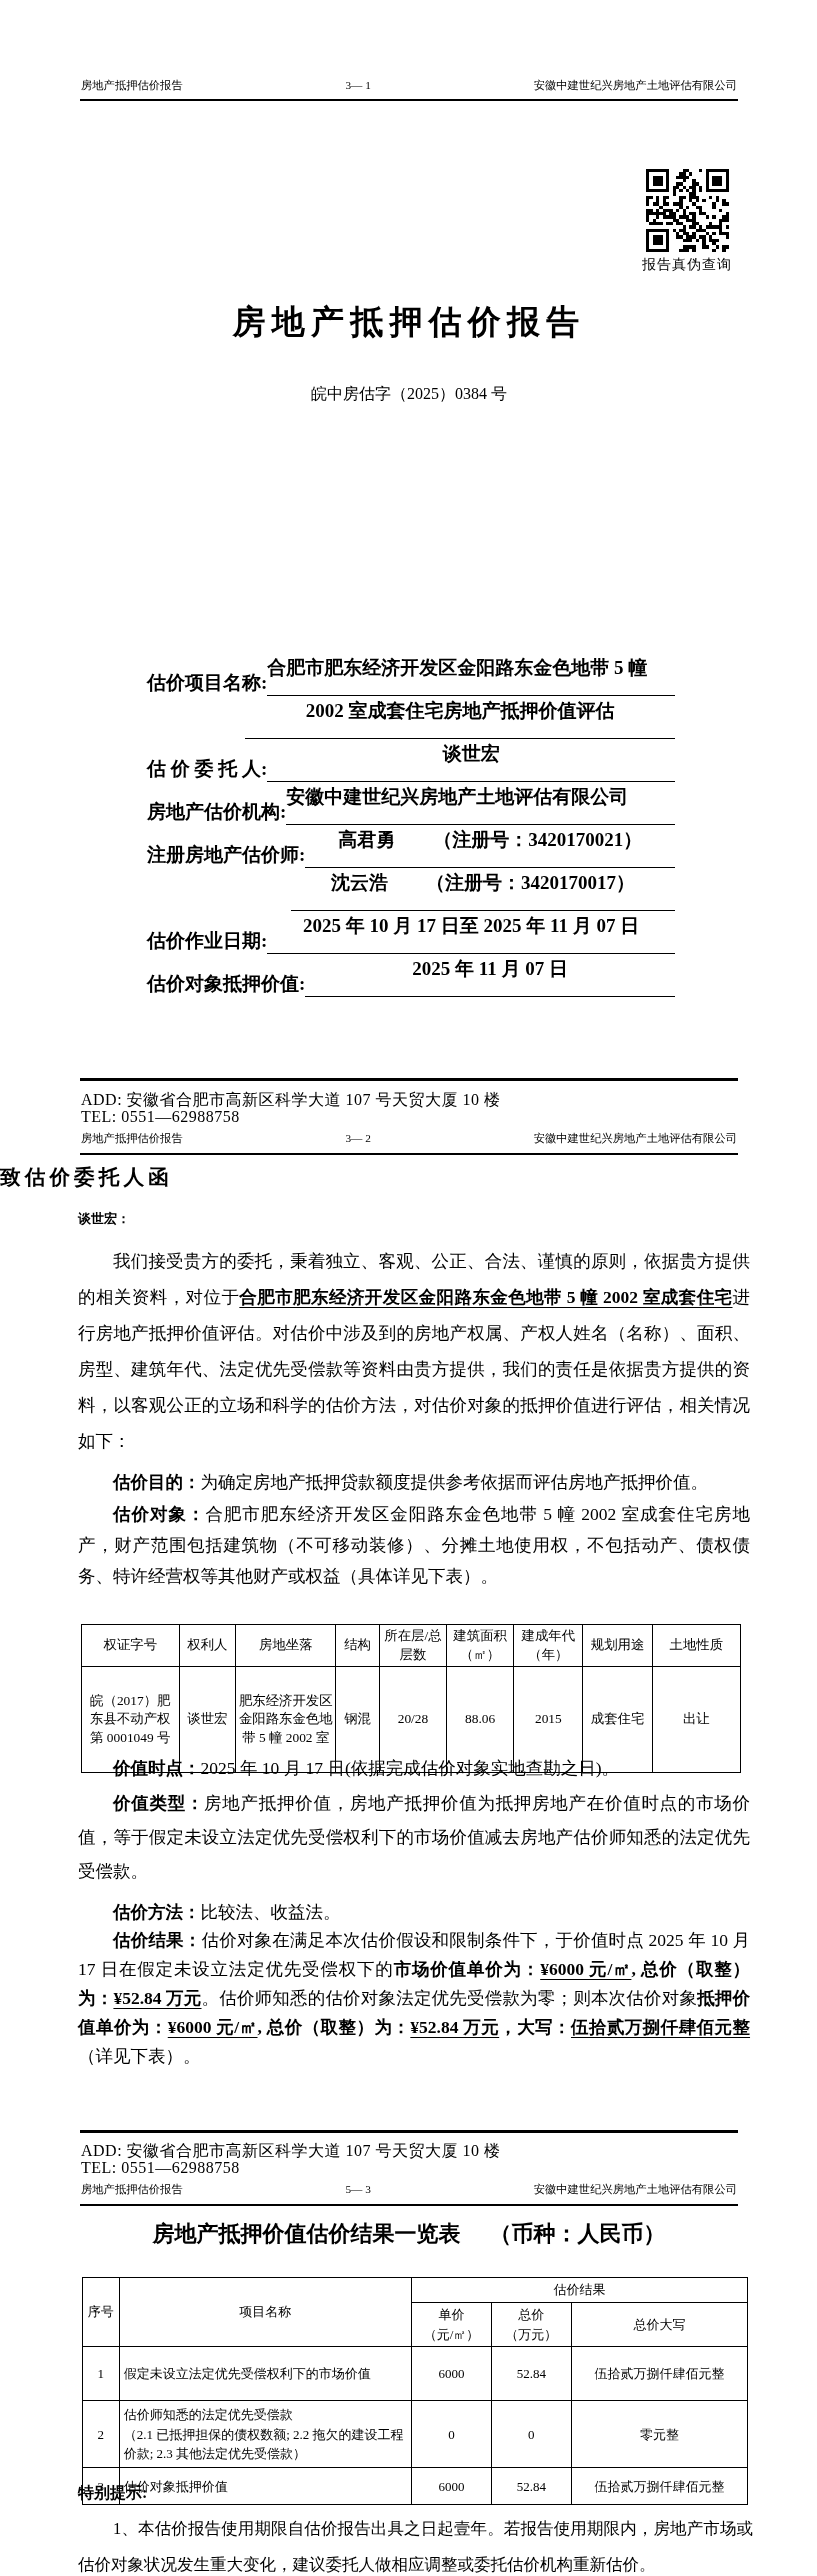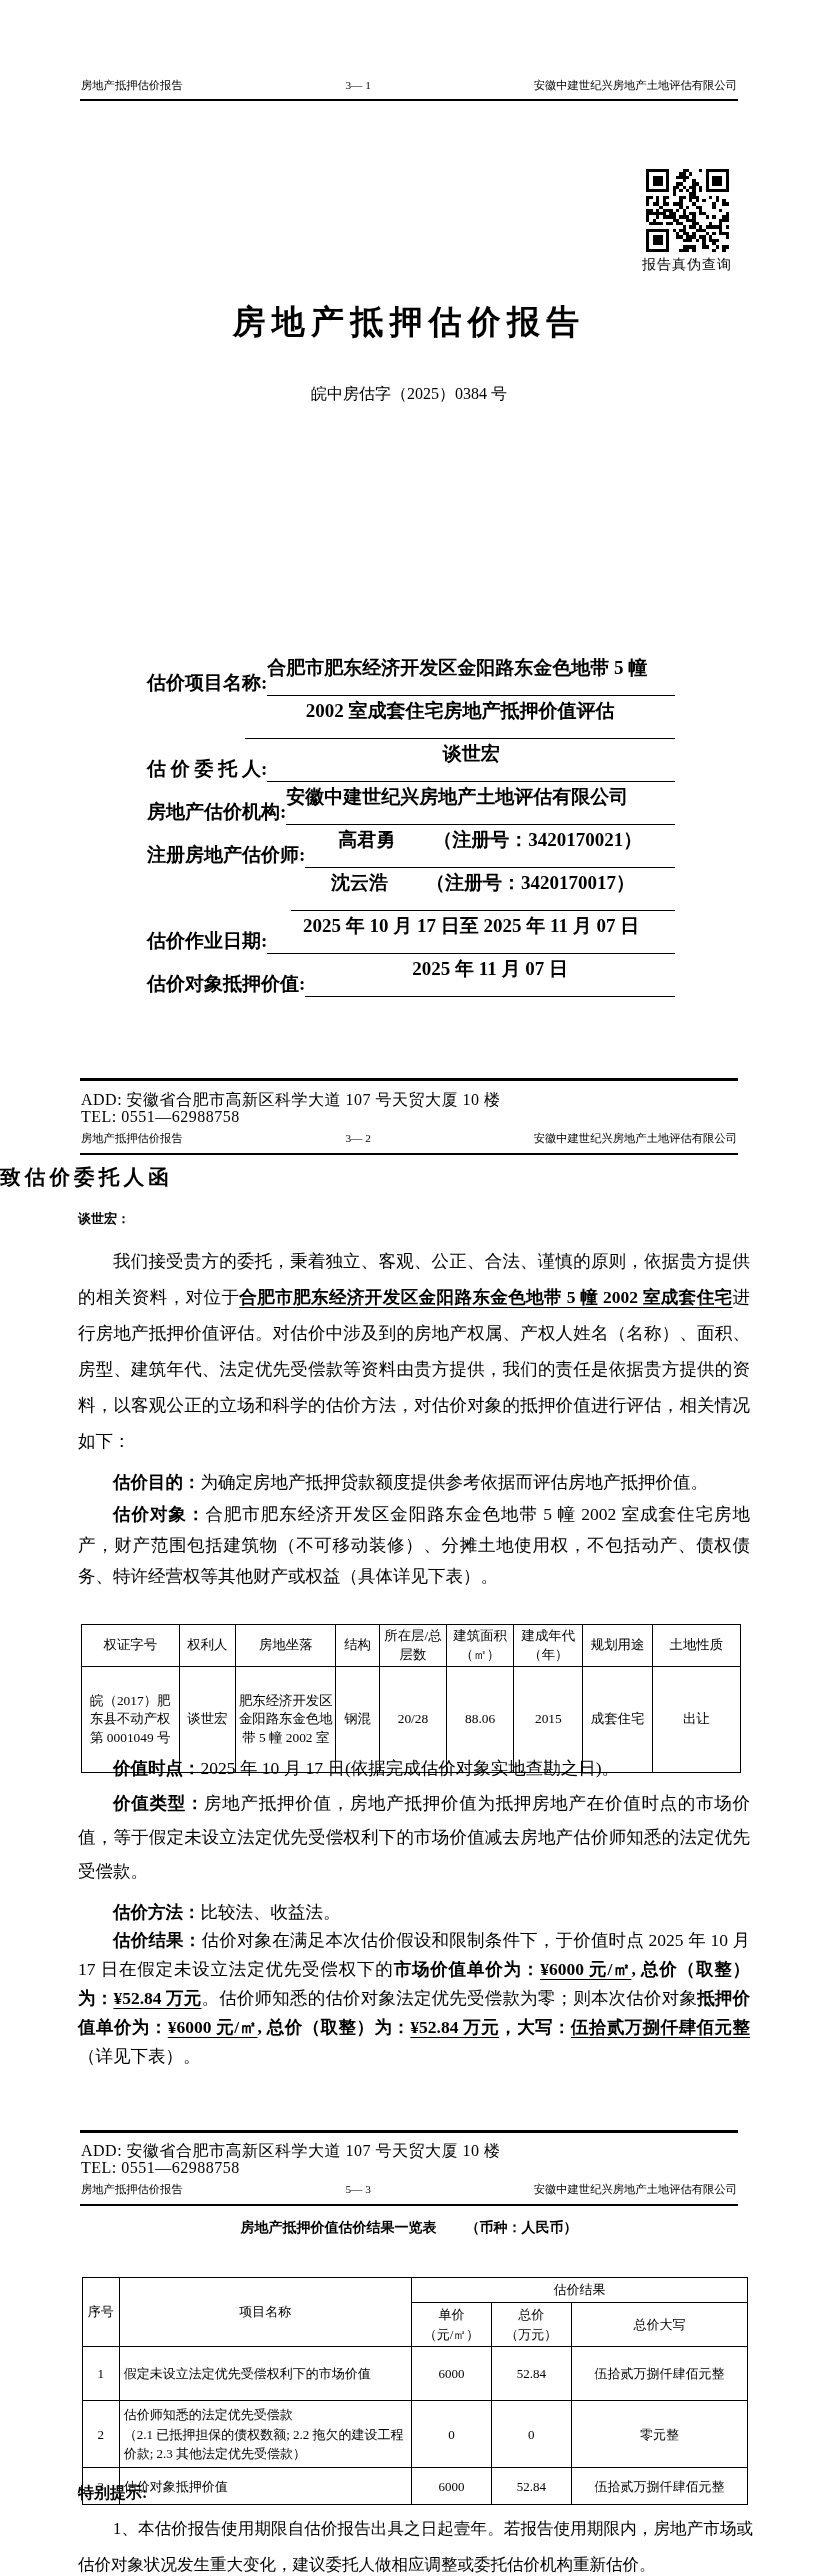--- a/index.html
+++ b/index.html
@@ -25,21 +25,21 @@
   .para{font-size:17.5px;text-align:justify;text-indent:35px;}
   .b{font-weight:bold;}
   .u{text-decoration:underline;text-underline-offset:4.1px;text-decoration-thickness:1px;}
   
   table{border-collapse:collapse;table-layout:fixed;margin-top:29px;}
   .ptable{position:absolute;left:81px;top:1595px;width:660px;font-size:13.4px;text-align:center;}
   .ptable th,.ptable td{border:1px solid #000;font-weight:normal;padding:2.1px 2.1px;line-height:18.5px;vertical-align:middle;}
   .rtable{position:absolute;left:82px;top:2248px;width:666px;font-size:13px;text-align:center;border:1.5px solid #000;}
   .rtable th,.rtable td{border:1px solid #000;font-weight:normal;padding:2.1px 4.1px;line-height:19.6px;vertical-align:middle;}
   .rtable td.item{text-align:left;}
-  .t2title{left:0;width:818px;display:flex;justify-content:center;gap:29px;font-size:14px;font-weight:bold;}
+  .t2title{left:0;width:818px;display:flex;justify-content:center;gap:29px;font-size:22px;font-weight:bold;}
   .ntitle{font-size:16px;font-weight:bold;}
 </style>
 </head>
 <body>
 
 <div class="doc">
 
   <div class="runhdr" style="top:78px">
     <span>房地产抵押估价报告</span>
     <span>3— 1</span>

